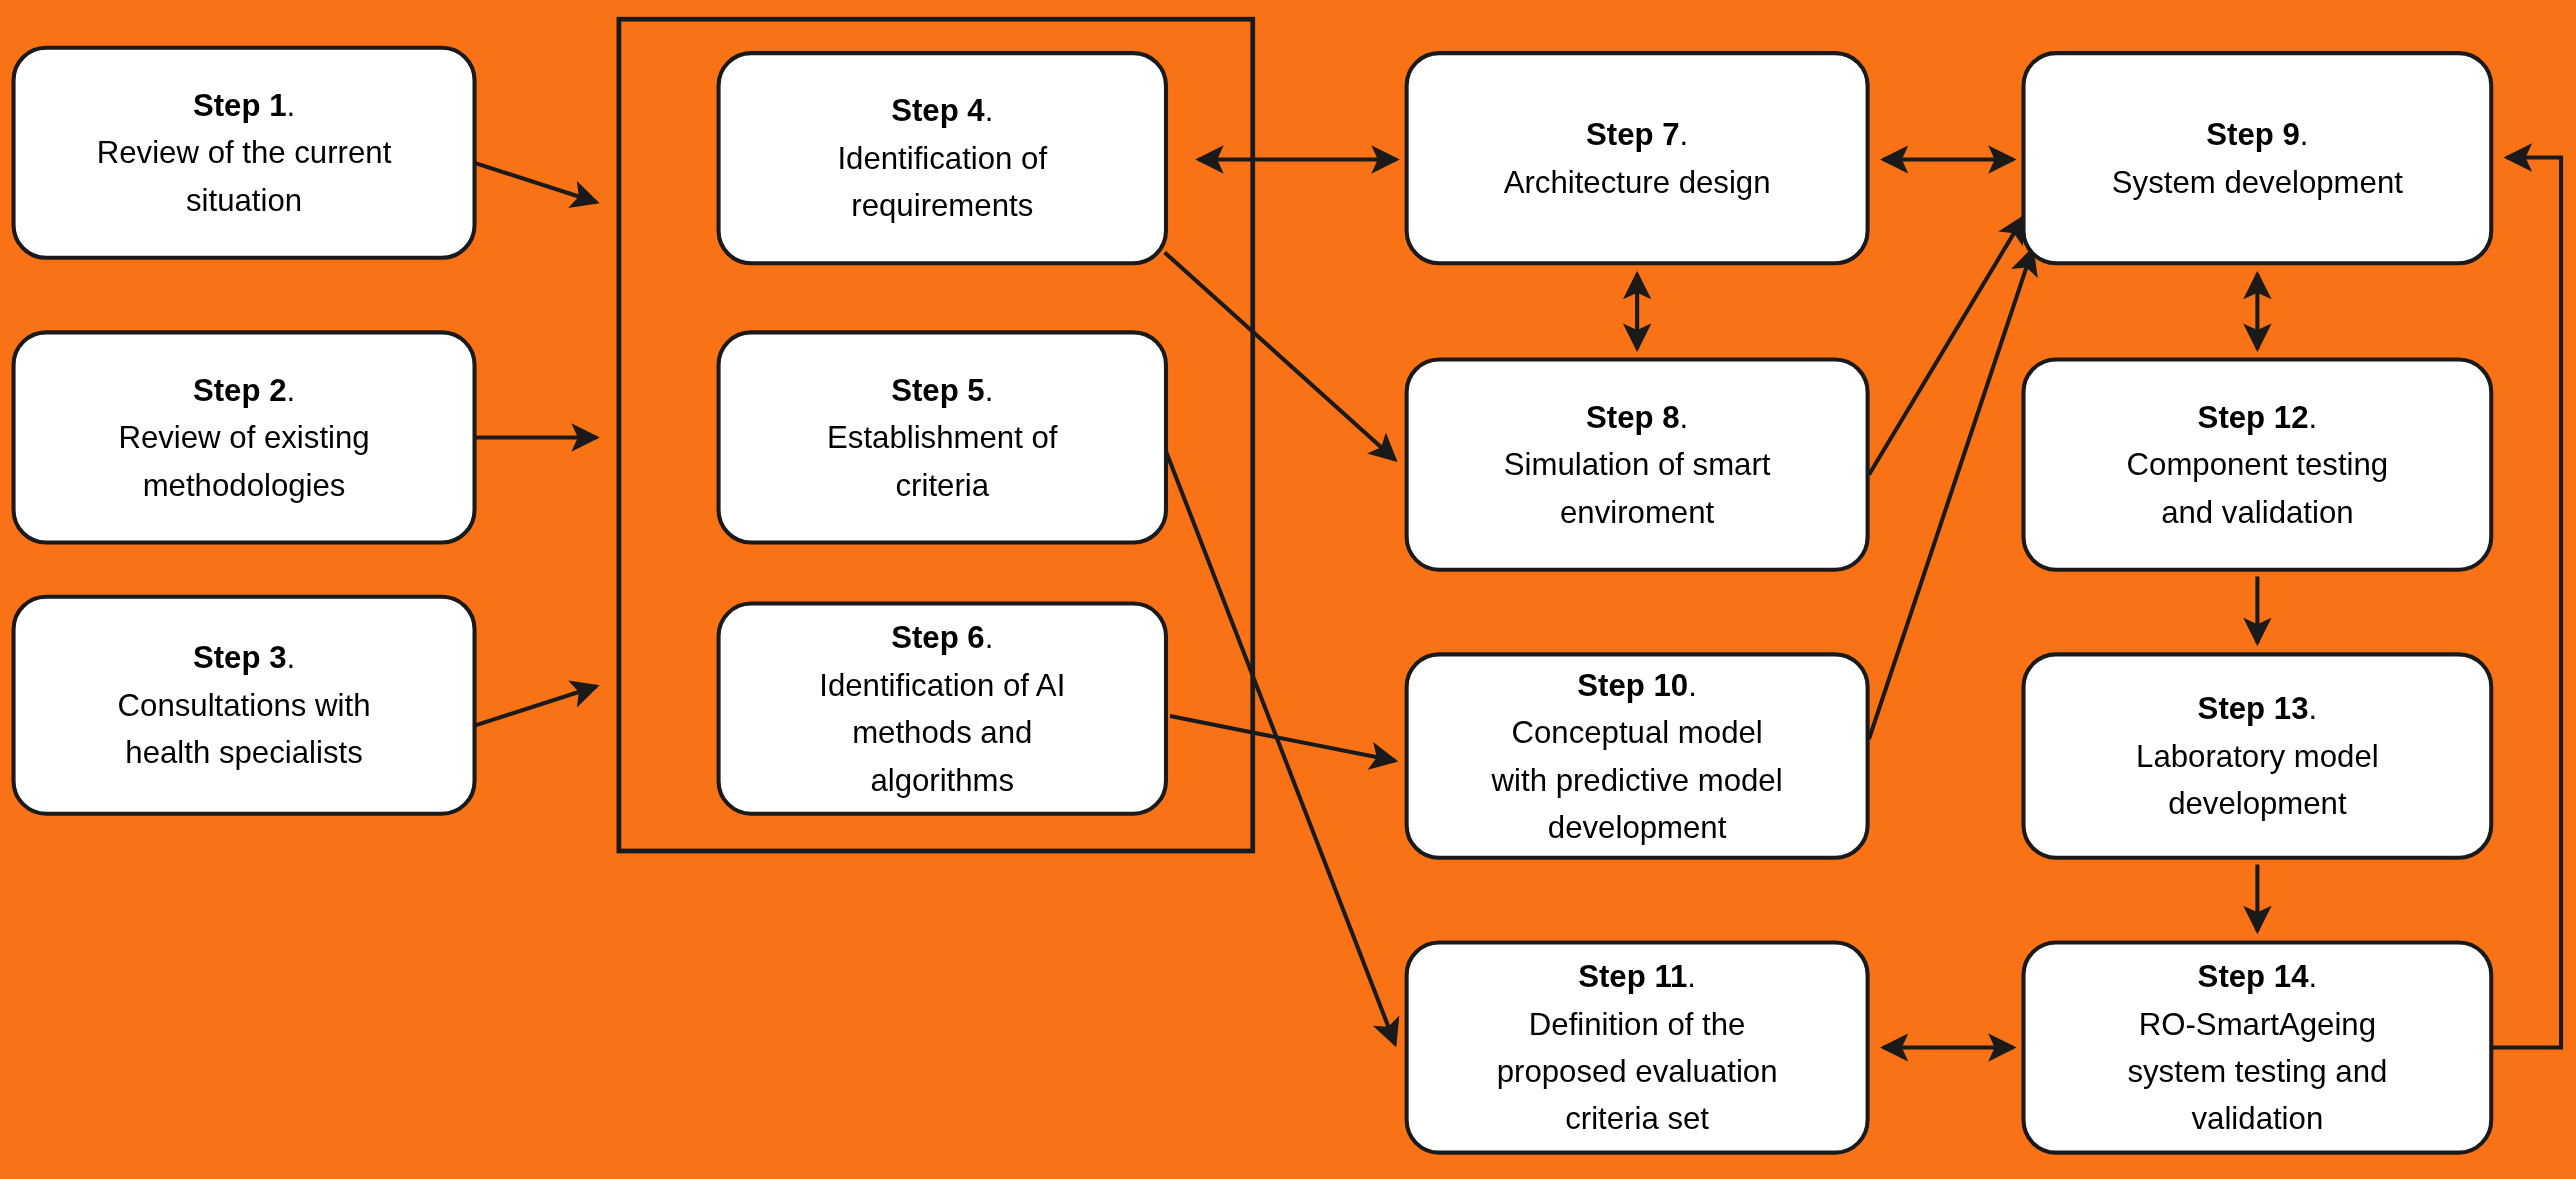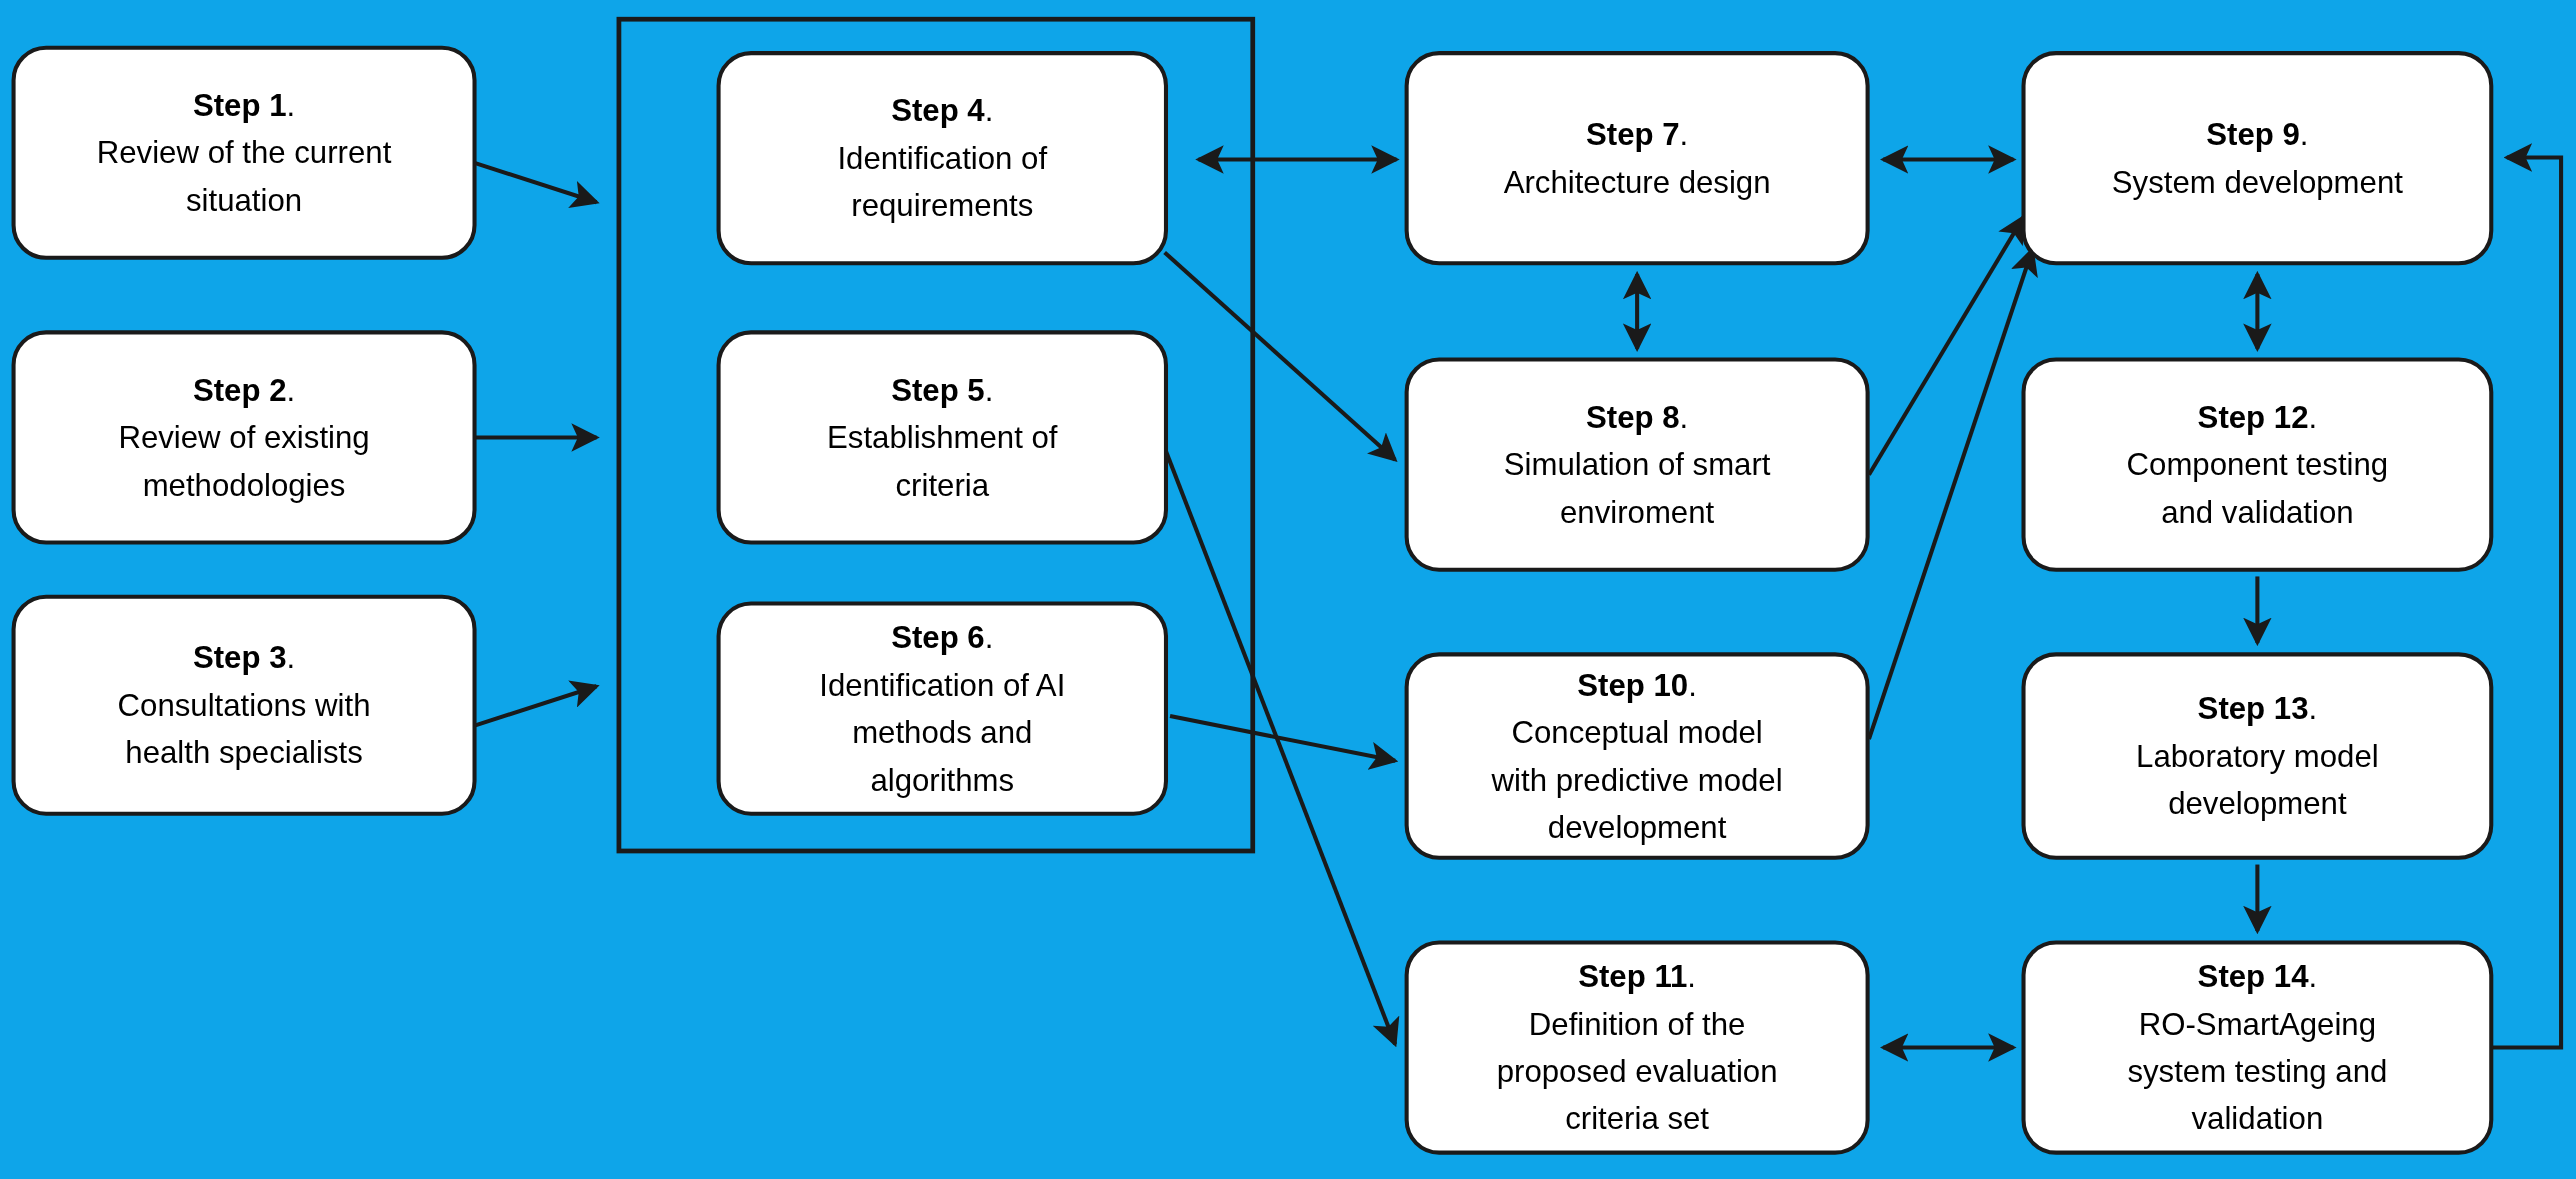--- a/index.html
+++ b/index.html
@@ -48,21 +48,21 @@
   .node-text .step-label {
     font-weight: bold;
   }
   .node-text tspan.body-line {
     font-weight: normal;
   }
 </style>
 </head>
 <body>
 
-<div id="diagram-root" style="background: #0ea5e9;">
+<div id="diagram-root" style="background: #f97316;">
   <svg class="flow-canvas" viewBox="0 0 3800 1740" xmlns="http://www.w3.org/2000/svg">
     <defs>
       <marker id="arrowEnd" markerWidth="7" markerHeight="7" refX="6.2" refY="3.5" orient="auto" markerUnits="strokeWidth">
         <path d="M 0 0 L 7 3.5 L 0 7 L 1.6 3.5 Z" fill="#1a1a1a"></path>
       </marker>
       <marker id="arrowStart" markerWidth="7" markerHeight="7" refX="0.8" refY="3.5" orient="auto" markerUnits="strokeWidth">
         <path d="M 7 0 L 0 3.5 L 7 7 L 5.4 3.5 Z" fill="#1a1a1a"></path>
       </marker>
     </defs>
 

